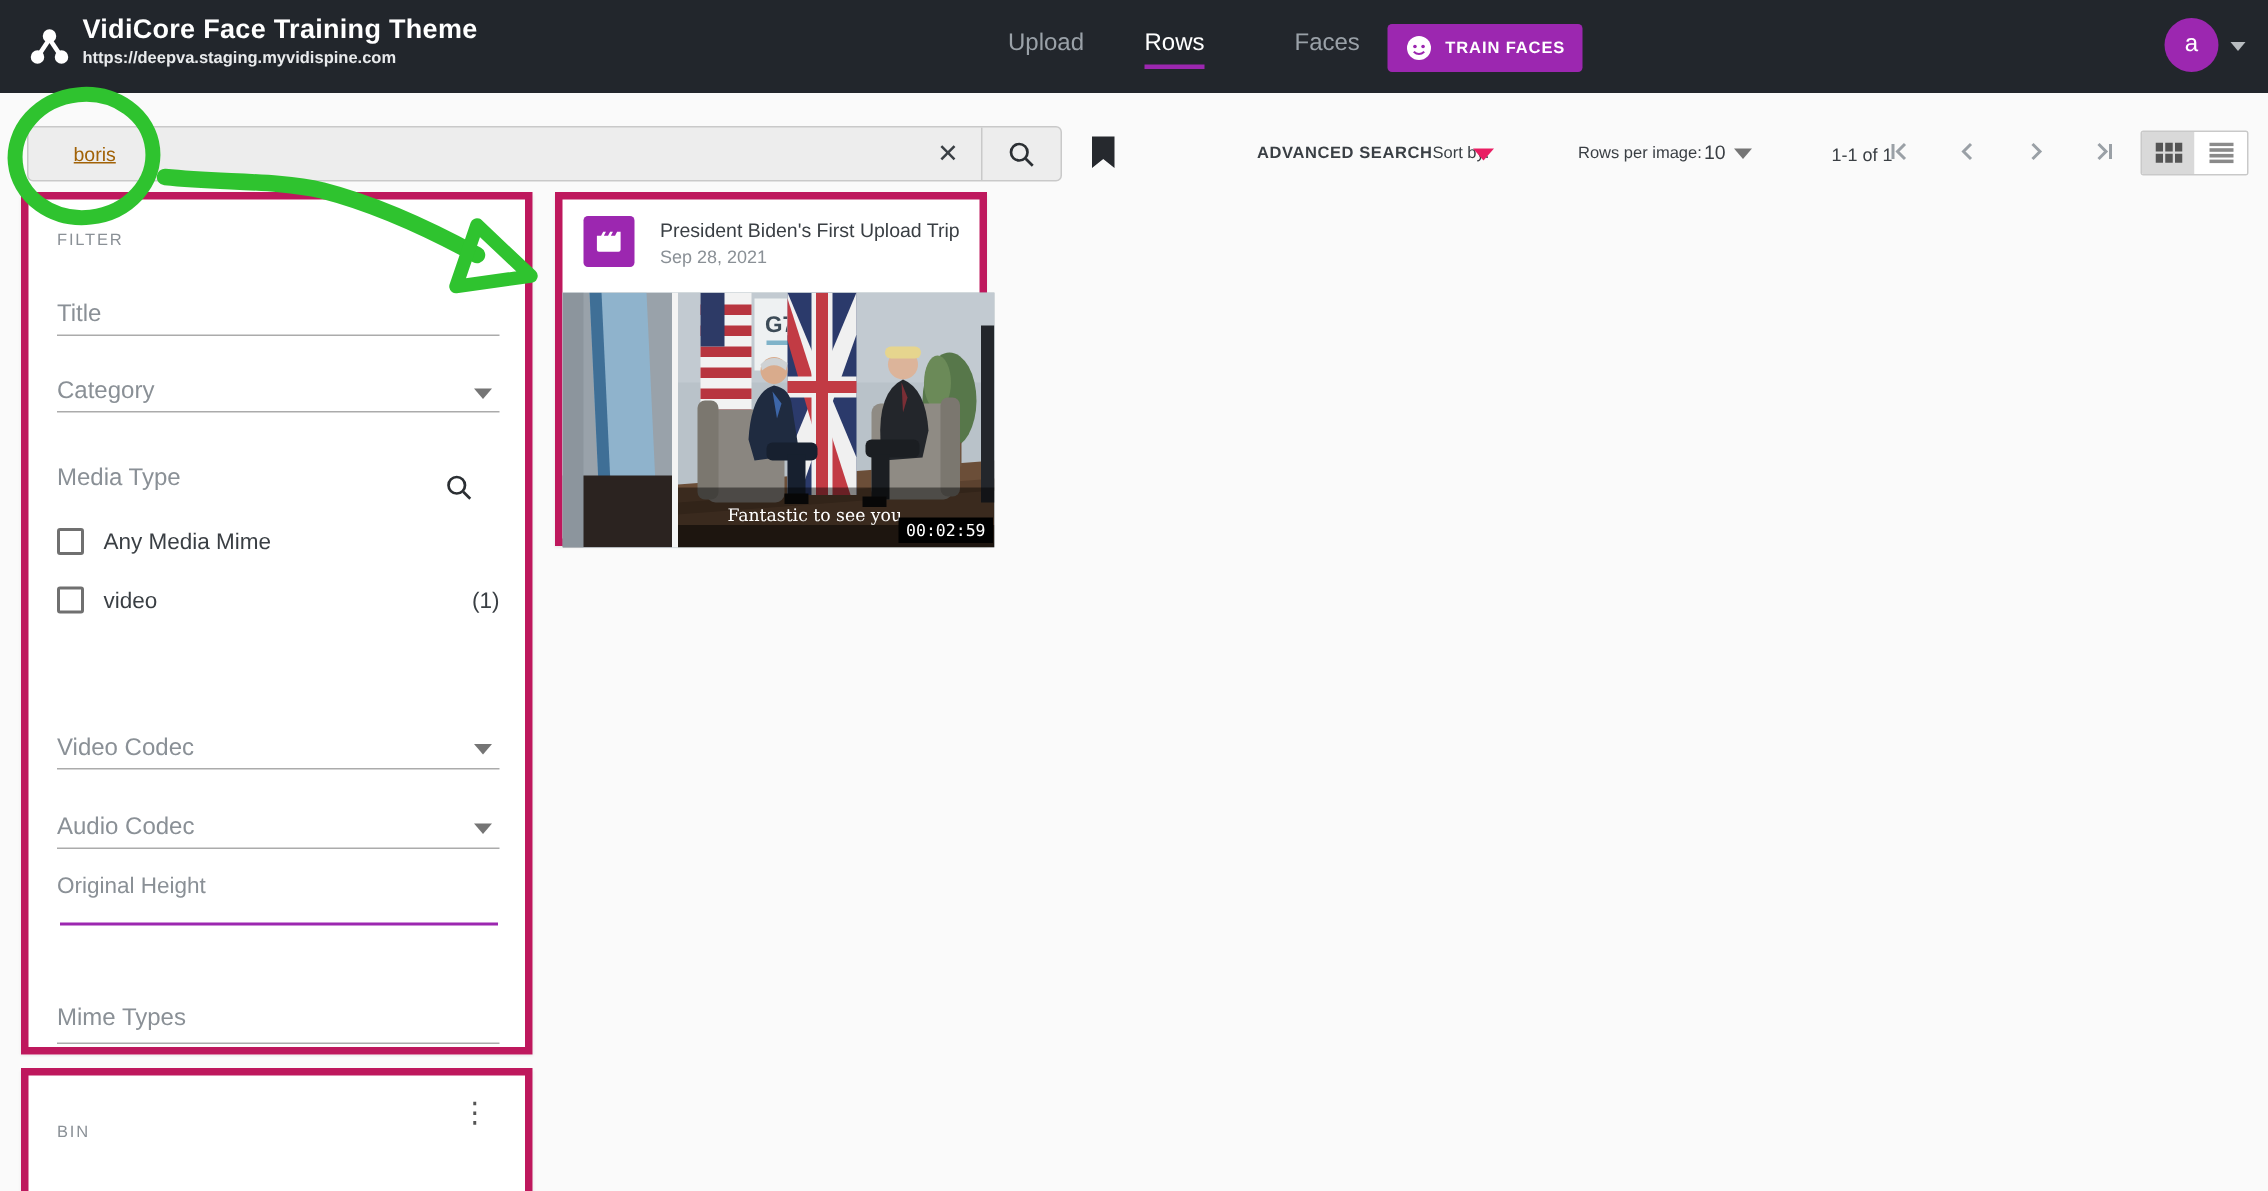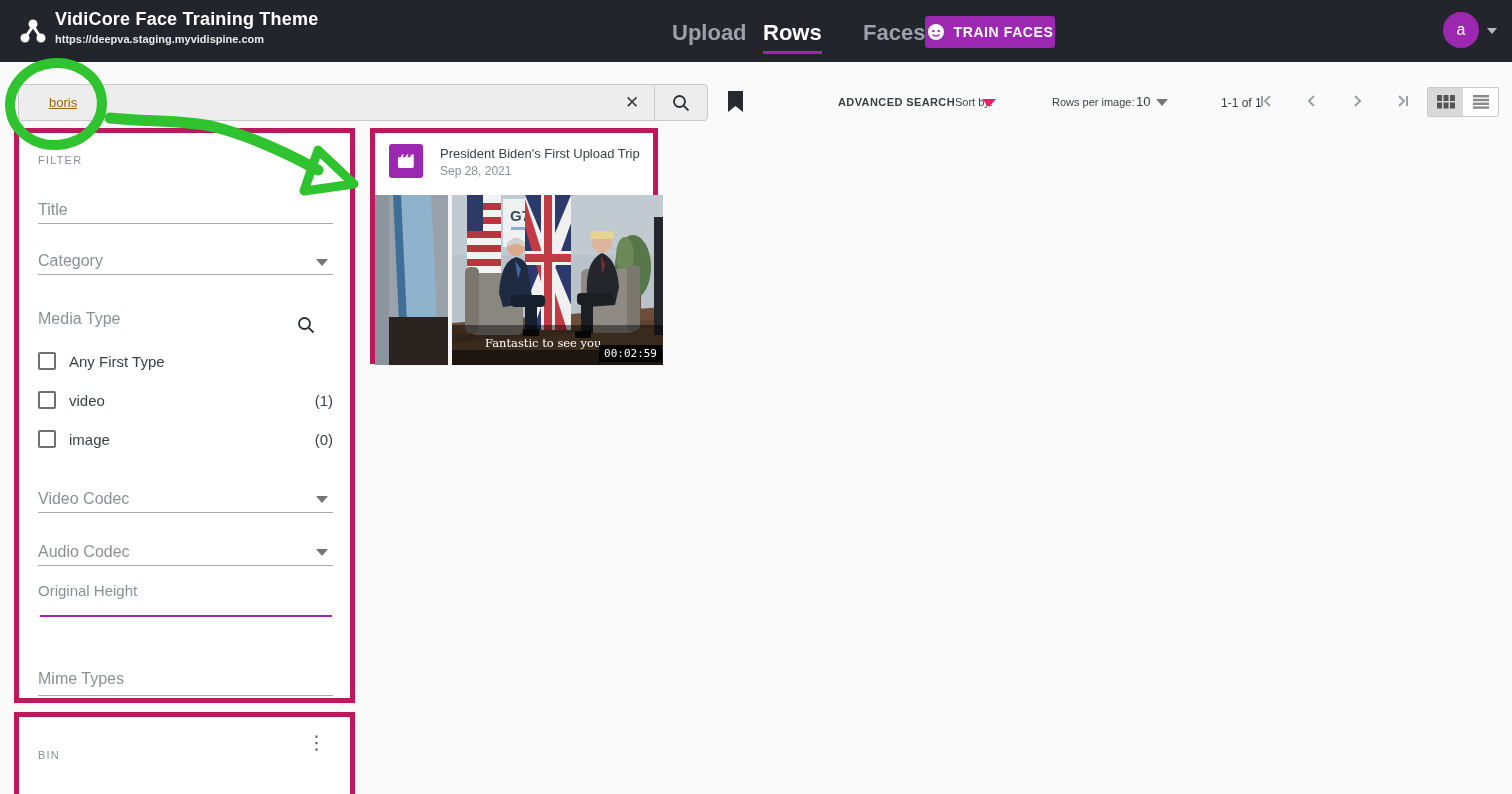--- a/index.html
+++ b/index.html
@@ -5,28 +5,28 @@
   * { margin:0; padding:0; box-sizing:border-box; }
   html,body { width:1512px; height:794px; overflow:hidden; }
   body { font-family:"Liberation Sans", sans-serif; background:#fafafa; position:relative; }
 
   
   .header { position:absolute; left:0; top:0; width:1512px; height:62px; background:#22262c; z-index:5; }
   .logo { position:absolute; left:16px; top:14px; width:34px; height:34px; }
   .brand { position:absolute; left:55px; top:9px; }
   .brand-title { color:#ffffff; font-size:18px; font-weight:bold; letter-spacing:.2px; }
   .brand-url { color:#e8eaec; font-size:11px; font-weight:bold; margin-top:3px; }
-  .nav-item { position:absolute; top:20px; font-size:22px; font-weight:bold; color:#9aa1a8; cursor:pointer; }
+  .nav-item { position:absolute; top:20px; font-size:16px; font-weight:normal; color:#9aa1a8; cursor:pointer; }
   .nav-item.active { color:#ffffff; }
   .nav-item.active::after { content:""; position:absolute; left:0; right:0; bottom:-8px; height:3px; background:#9c27b0; }
   .nav-upload { left:672px; }
   .nav-items { left:763px; }
   .nav-faces { left:847px;margin-left:16px; }
   .train-btn { position:absolute; left:925px; top:16px; width:130px; height:32px; background:#9c27b0; border:none; border-radius:3px; color:#fff; display:flex; align-items:center; justify-content:center; gap:9px; cursor:pointer; }
-  .train-btn span { font-size:14px; font-weight:bold; letter-spacing:.6px; font-family:"Liberation Sans",sans-serif; }
+  .train-btn span { font-size:11px; font-weight:bold; letter-spacing:.6px; font-family:"Liberation Sans",sans-serif; }
   .avatar { position:absolute; left:1443px; top:12px; width:36px; height:36px; border-radius:50%; background:#9c27b0; color:#fff; font-size:16px; display:flex; align-items:center; justify-content:center; cursor:pointer; }
   .avatar-caret { position:absolute; left:1487px; top:28px; width:0; height:0; border-left:5px solid transparent; border-right:5px solid transparent; border-top:6px solid #b8bcc0; cursor:pointer; }
 
   
   .search-box { position:absolute; left:18px; top:84px; width:690px; height:37px; background:#ededed; border:1px solid #c9c9c9; border-radius:4px; display:flex; align-items:stretch; z-index:2; }
   .search-input { flex:1; background:transparent; border:none; outline:none; font-size:13px; color:#a16207; padding-left:30px; font-family:"Liberation Sans",sans-serif;text-decoration:underline; }
   .clear-btn { width:44px; display:flex; align-items:center; justify-content:center; cursor:pointer; color:#3a3f44; font-size:17px; }
   .search-divider { width:1px; background:#c9c9c9; }
   .mag-btn { width:52px; display:flex; align-items:center; justify-content:center; cursor:pointer; }
   .bookmark { position:absolute; left:727px; top:90px; cursor:pointer; }
@@ -189,32 +189,27 @@
   <div class="fld-line" style="top:141px;"></div>
 
   <div class="fld-label" style="top:177px;">Media Type</div>
   <svg class="mt-search" style="top:182px;" width="20" height="20" viewBox="0 0 20 20">
     <circle cx="8.5" cy="8.5" r="5.5" stroke="#2b2f33" stroke-width="1.8" fill="none"></circle>
     <line x1="12.8" y1="12.8" x2="17.5" y2="17.5" stroke="#2b2f33" stroke-width="1.8"></line>
   </svg>
 
   <div class="chk-row" style="top:218px;">
     <div class="chk-box"></div>
-    <div class="chk-label">Any First Type</div>
+    <div class="chk-label">Any Media Mime</div>
     <div class="chk-count"></div>
   </div>
   <div class="chk-row" style="top:257px;">
     <div class="chk-box"></div>
     <div class="chk-label">video</div>
     <div class="chk-count">(1)</div>
-  </div>
-  <div class="chk-row" style="top:296px;">
-    <div class="chk-box"></div>
-    <div class="chk-label">image</div>
-    <div class="chk-count">(0)</div>
   </div>
 
   <div class="fld-label" style="top:357px;">Video Codec</div>
   <div class="dd-caret" style="top:363px;"></div>
   <div class="fld-line" style="top:379px;"></div>
 
   <div class="fld-label" style="top:410px;">Audio Codec</div>
   <div class="dd-caret" style="top:416px;"></div>
   <div class="fld-line" style="top:432px;"></div>
 

